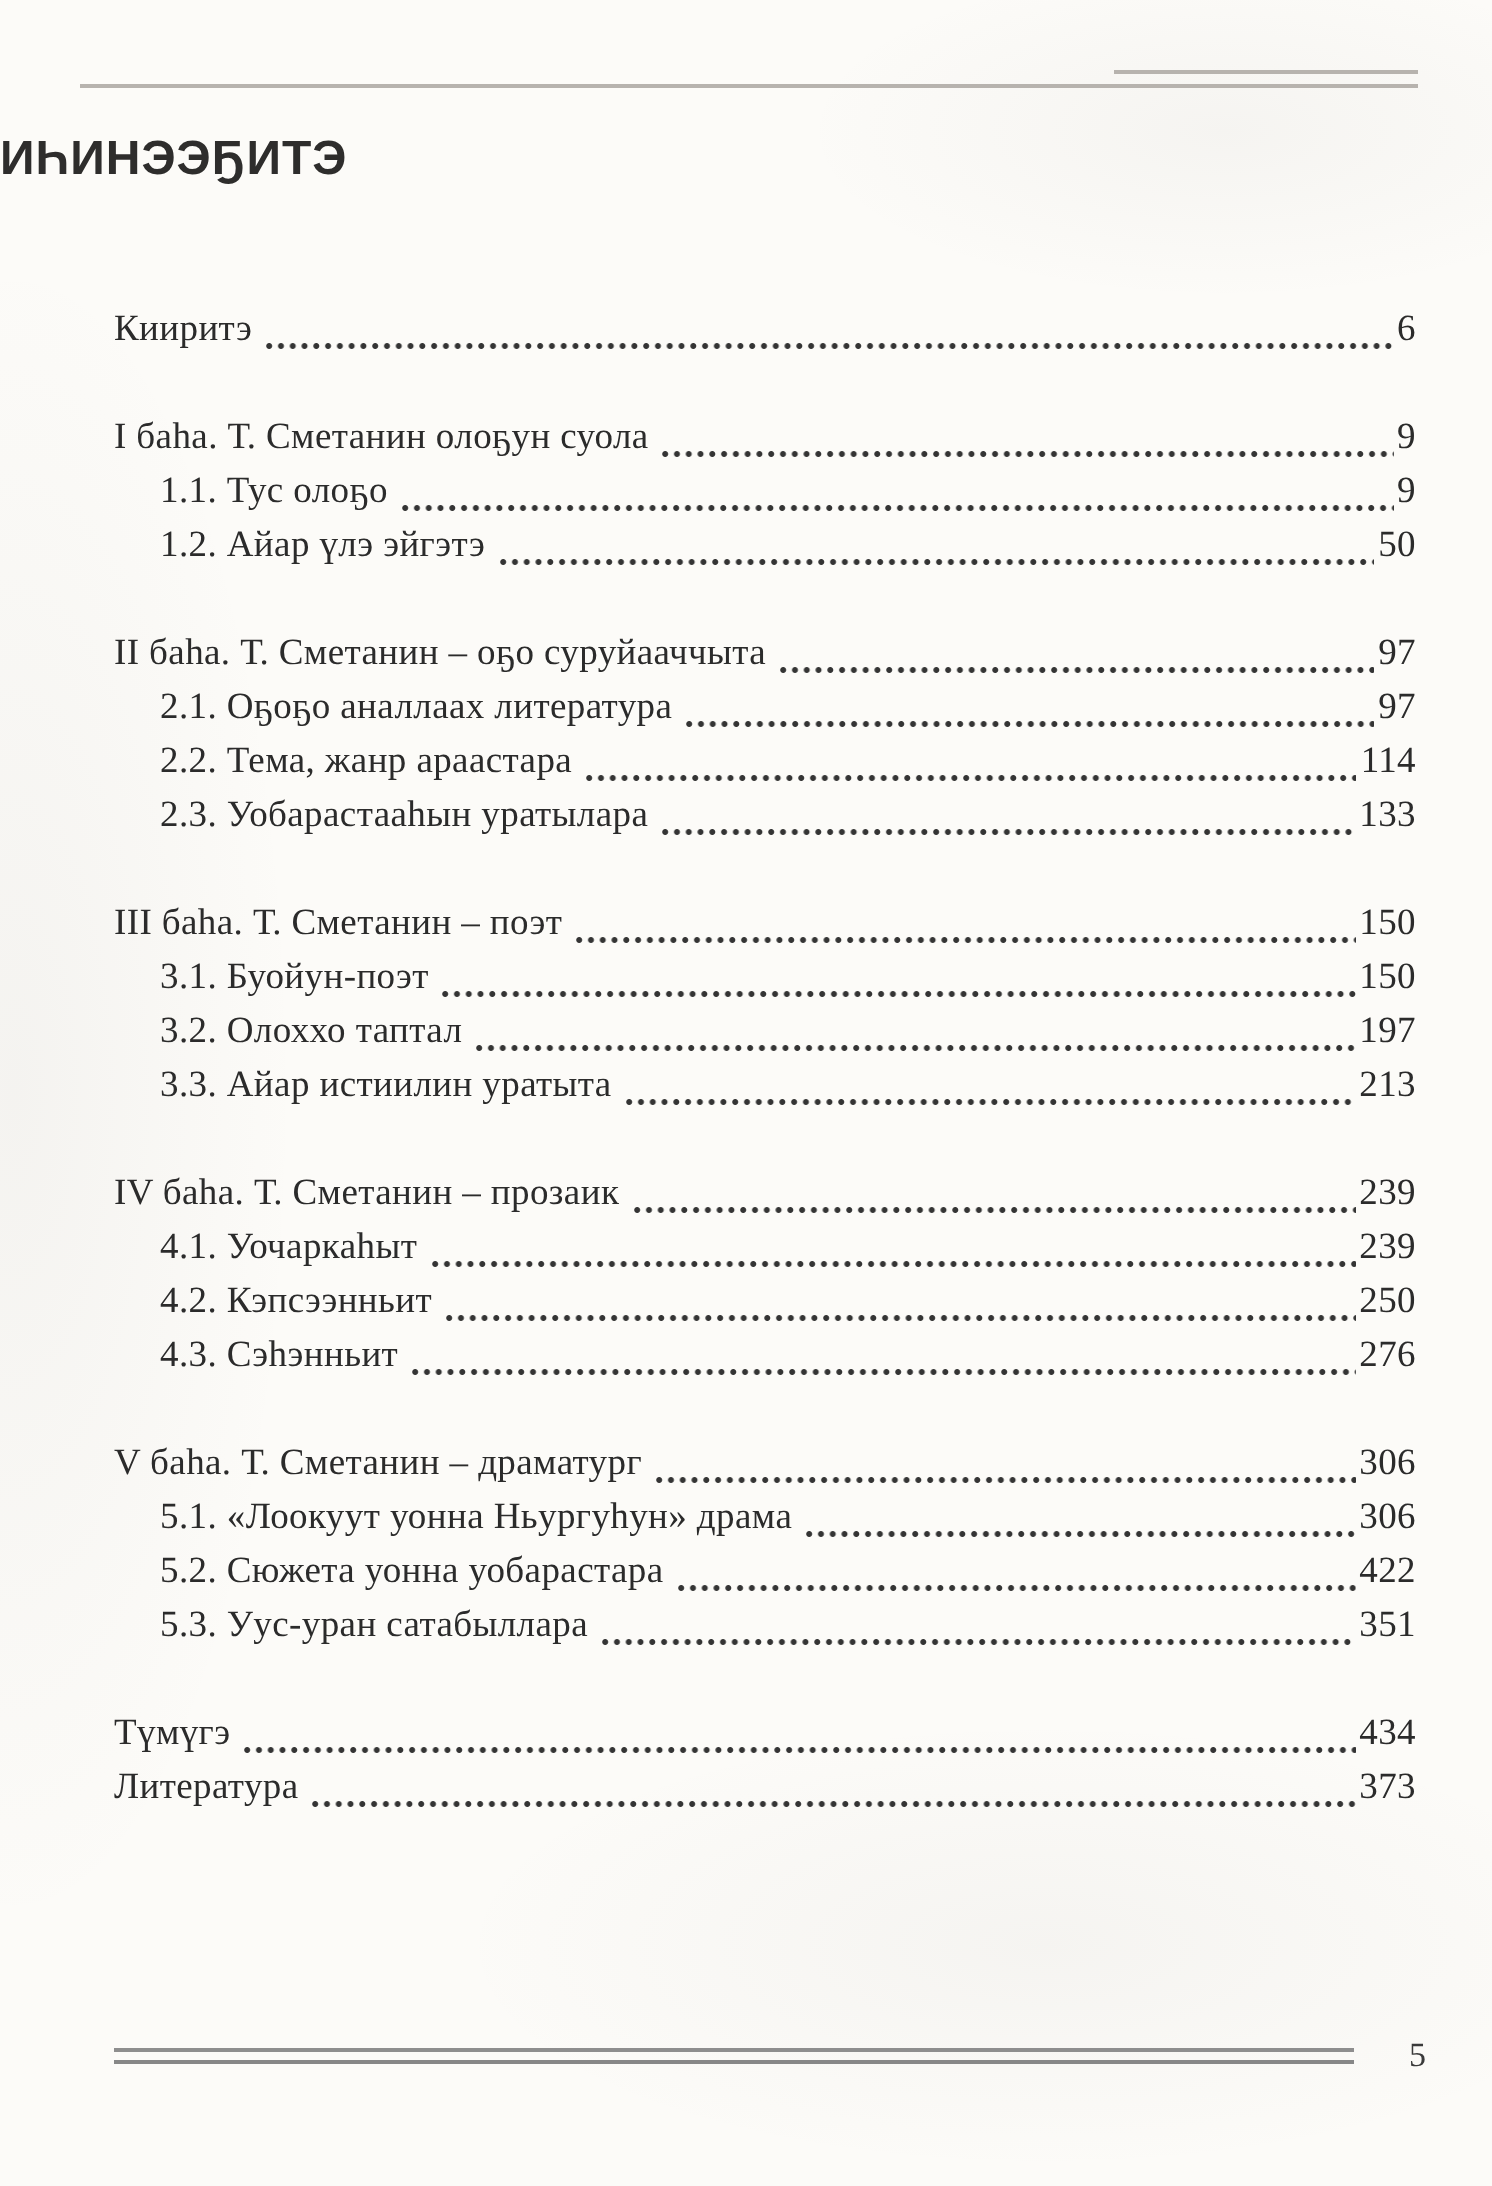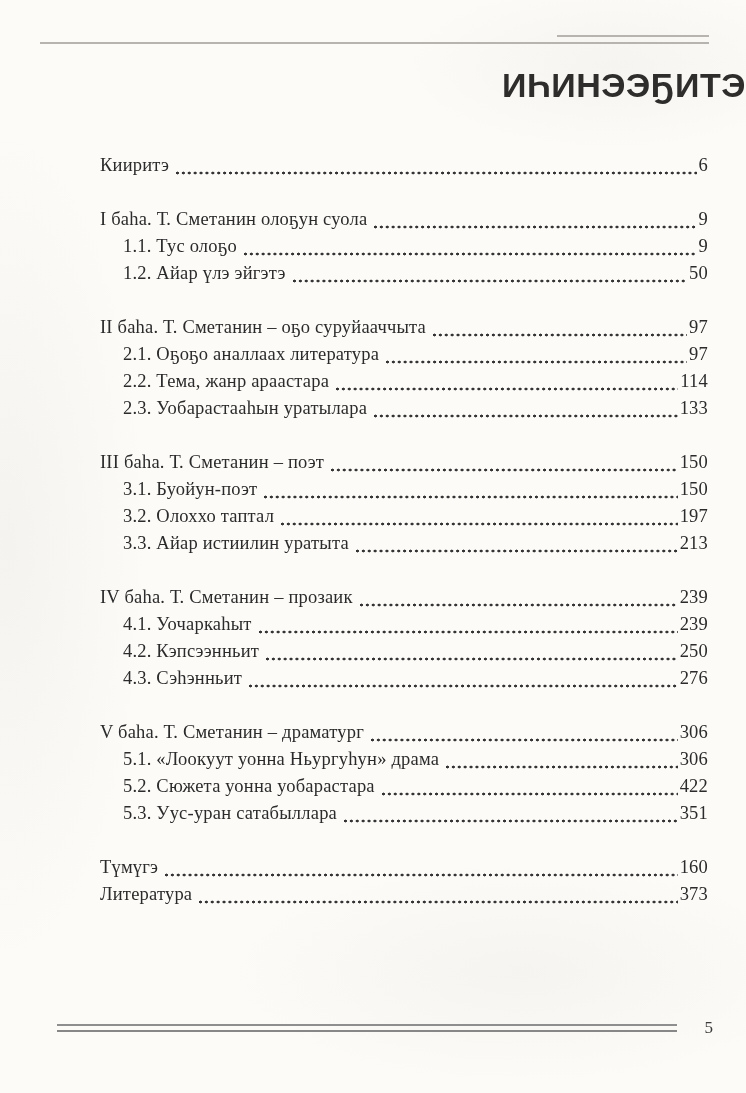--- a/index.html
+++ b/index.html
@@ -18,29 +18,29 @@
       radial-gradient(ellipse 200px 600px at 1% 50%, rgba(120,115,110,0.06), transparent 70%);
   }
   .rule{position:absolute;background:#b7b3ae;height:2px;}
   .rule-top-long{left:40px;right:37px;top:42px;}
   .rule-top-short{left:557px;right:37px;top:35px;}
   .rule-bottom{
     left:57px;width:620px;top:1024px;height:4px;background:transparent;
     border-top:2px solid #8e8e8e;border-bottom:2px solid #878787;
   }
   .doc-title{
-    position:absolute;left:0;right:0;top:66px;text-align:right;
+    position:absolute;left:0;right:0;top:66px;text-align:left;
     font-family:"Liberation Sans","DejaVu Sans",sans-serif;
-    font-weight:bold;font-size:34px;letter-spacing:0.5px;color:#2e2d2c;
+    font-weight:bold;font-size:24px;letter-spacing:0.5px;color:#2e2d2c;
   }
   .toc{
     position:absolute;left:57px;right:38px;top:152px;
     font-size:18.5px;line-height:27px;letter-spacing:0.2px;
   }
-  .row{display:flex;align-items:baseline;height:27px;margin-left:43px;}
+  .row{display:flex;align-items:baseline;height:27px;}
   .row.gap{margin-top:27px;}
   .row.sub{padding-left:23px;}
   .lbl{white-space:nowrap;}
   .leader{flex:1 1 auto;align-self:stretch;position:relative;margin-left:6px;margin-right:1px;min-width:20px;}
   .leader::after{
     content:"";position:absolute;left:1px;right:1px;bottom:4px;height:4px;
     background-image:radial-gradient(circle at 1.6px 2px, #343434 1.25px, transparent 1.7px);
     background-size:5.9px 4px;background-repeat:repeat-x;
   }
   .pg{white-space:nowrap;}
@@ -162,21 +162,21 @@
   </div>
   <div class="row sub">
     <span class="lbl">5.3. Уус-уран сатабыллара</span>
     <span class="leader"></span>
     <span class="pg">351</span>
   </div>
 
   <div class="row gap">
     <span class="lbl">Түмүгэ</span>
     <span class="leader"></span>
-    <span class="pg">160</span>
+    <span class="pg">434</span>
   </div>
   <div class="row">
     <span class="lbl">Литература</span>
     <span class="leader"></span>
     <span class="pg">373</span>
   </div>
 
 </div>
 
 <div class="rule rule-bottom"></div>

